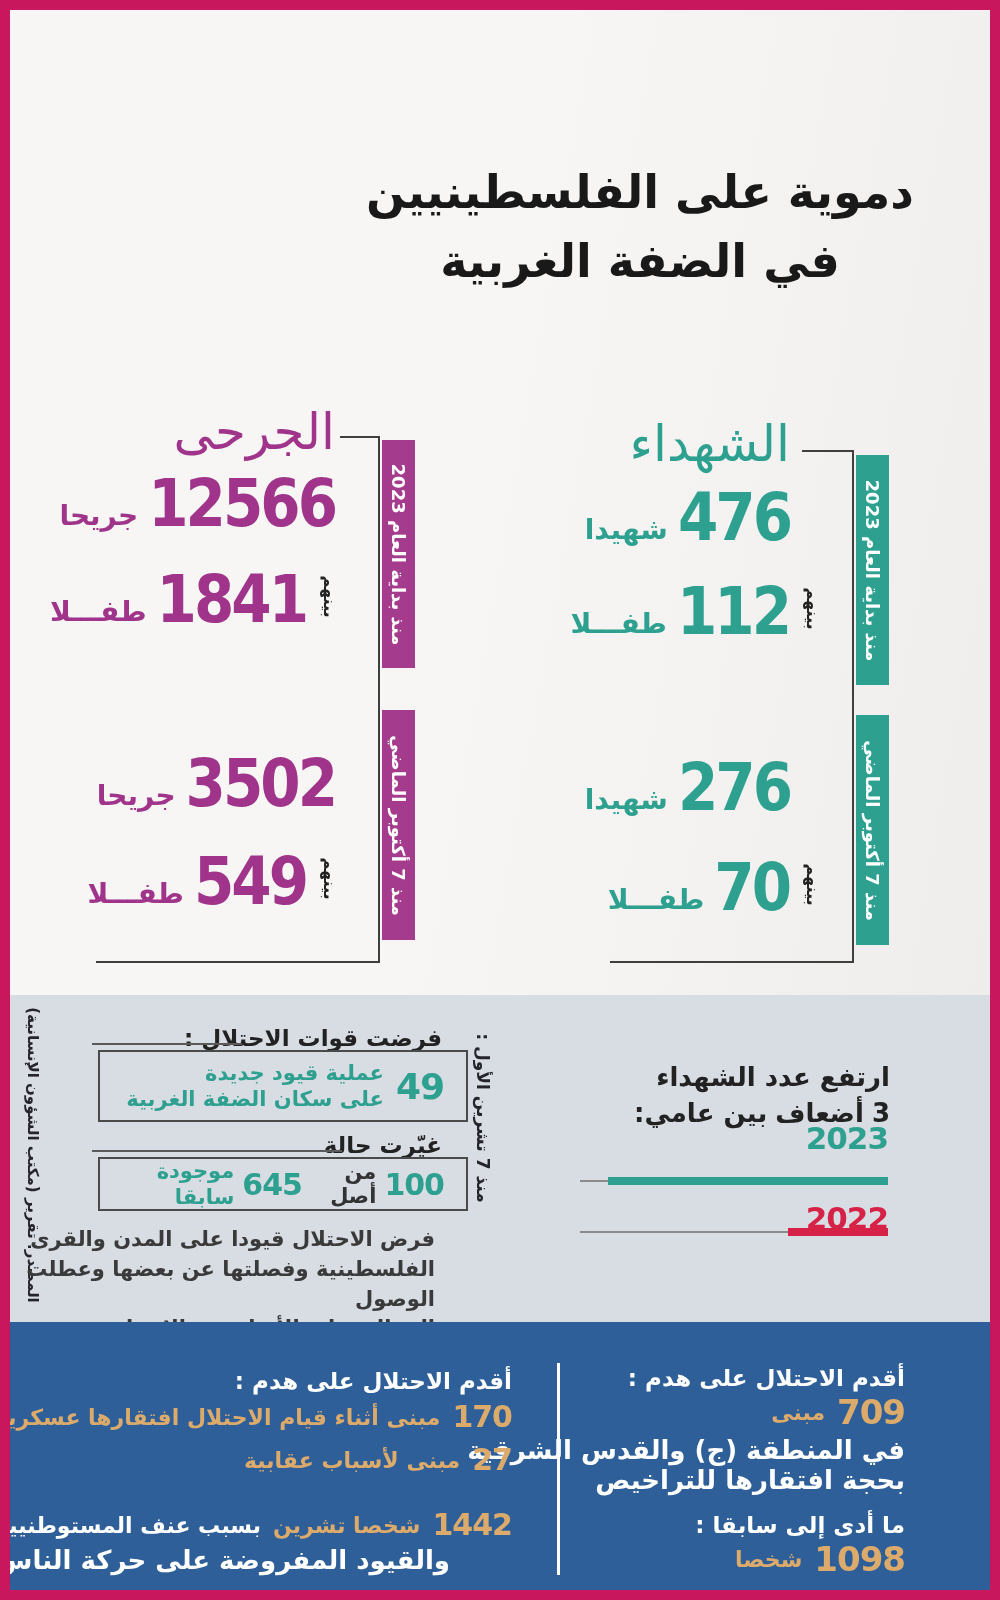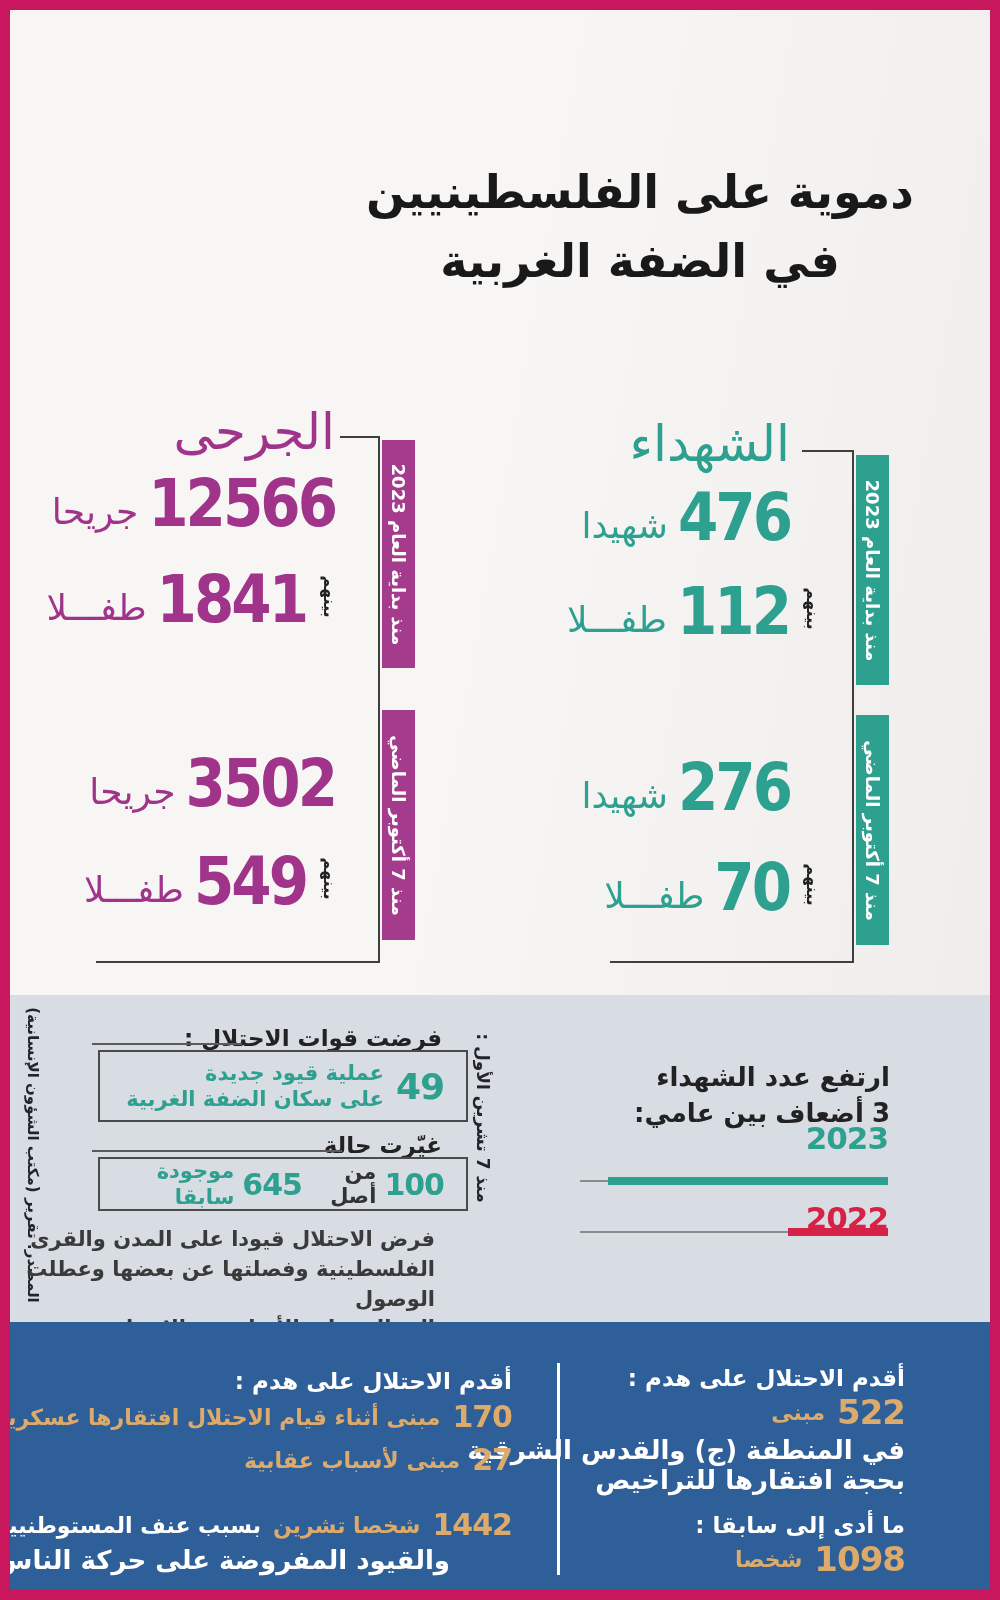--- a/index.html
+++ b/index.html
@@ -30,21 +30,21 @@
     transform:rotate(90deg);white-space:nowrap;color:#ffffff;
     font-size:18px;font-weight:600;letter-spacing:0px;
   }
   .vband.teal-b{background:#2da090;}
   .vband.magenta-b{background:#a43b8d;}
   .stat-row{position:absolute;display:flex;align-items:flex-end;gap:10px;direction:rtl;}
   .big-num{
     display:inline-block;font-weight:bold;font-size:58px;letter-spacing:-3px;
     transform:scaleY(1.14);transform-origin:bottom;line-height:1;
   }
-  .stat-unit{font-size:36px;font-weight:normal;margin-bottom:4px;text-align:right;}
+  .stat-unit{font-size:28px;font-weight:bold;margin-bottom:4px;text-align:right;}
   .among{
     width:26px;height:72px;display:flex;align-items:center;justify-content:center;
     align-self:center;
   }
   .among span{transform:rotate(90deg);white-space:nowrap;font-size:16px;font-weight:bold;color:#222;}
   
   .sec-mid{position:absolute;left:0;right:0;top:985px;height:327px;background:#d8dce3;}
   .v-side{
     position:absolute;display:flex;align-items:center;justify-content:center;
   }
@@ -210,21 +210,21 @@
   <div class="bar teal-bg" style="left:598px;top:1167px;width:280px;"></div>
   <div class="year-label red-c" style="right:102px;top:1190px;">2022</div>
   <div class="baseline" style="left:570px;top:1221px;width:210px;"></div>
   <div class="bar red-bg" style="left:778px;top:1218px;width:100px;"></div>
 
   <div class="sec-bottom"></div>
   <div class="divider" style="left:547px;top:1353px;height:212px;"></div>
 
   <div class="blue-title" style="right:85px;top:1355px;">أقدم الاحتلال على هدم :</div>
   <div class="gold-row" style="right:85px;top:1385px;">
-    <span class="gold-num lg">522</span>
+    <span class="gold-num lg">709</span>
     <span class="gold-text">مبنى</span>
   </div>
   <div class="blue-line" style="right:85px;top:1425px;">في المنطقة (ج) والقدس الشرقية</div>
   <div class="blue-line" style="right:85px;top:1455px;">بحجة افتقارها للتراخيص</div>
   <div class="blue-title" style="right:85px;top:1502px;">ما أدى إلى سابقا :</div>
   <div class="gold-row" style="right:85px;top:1532px;">
     <span class="gold-num lg">1098</span>
     <span class="gold-text">شخصا</span>
   </div>
 

